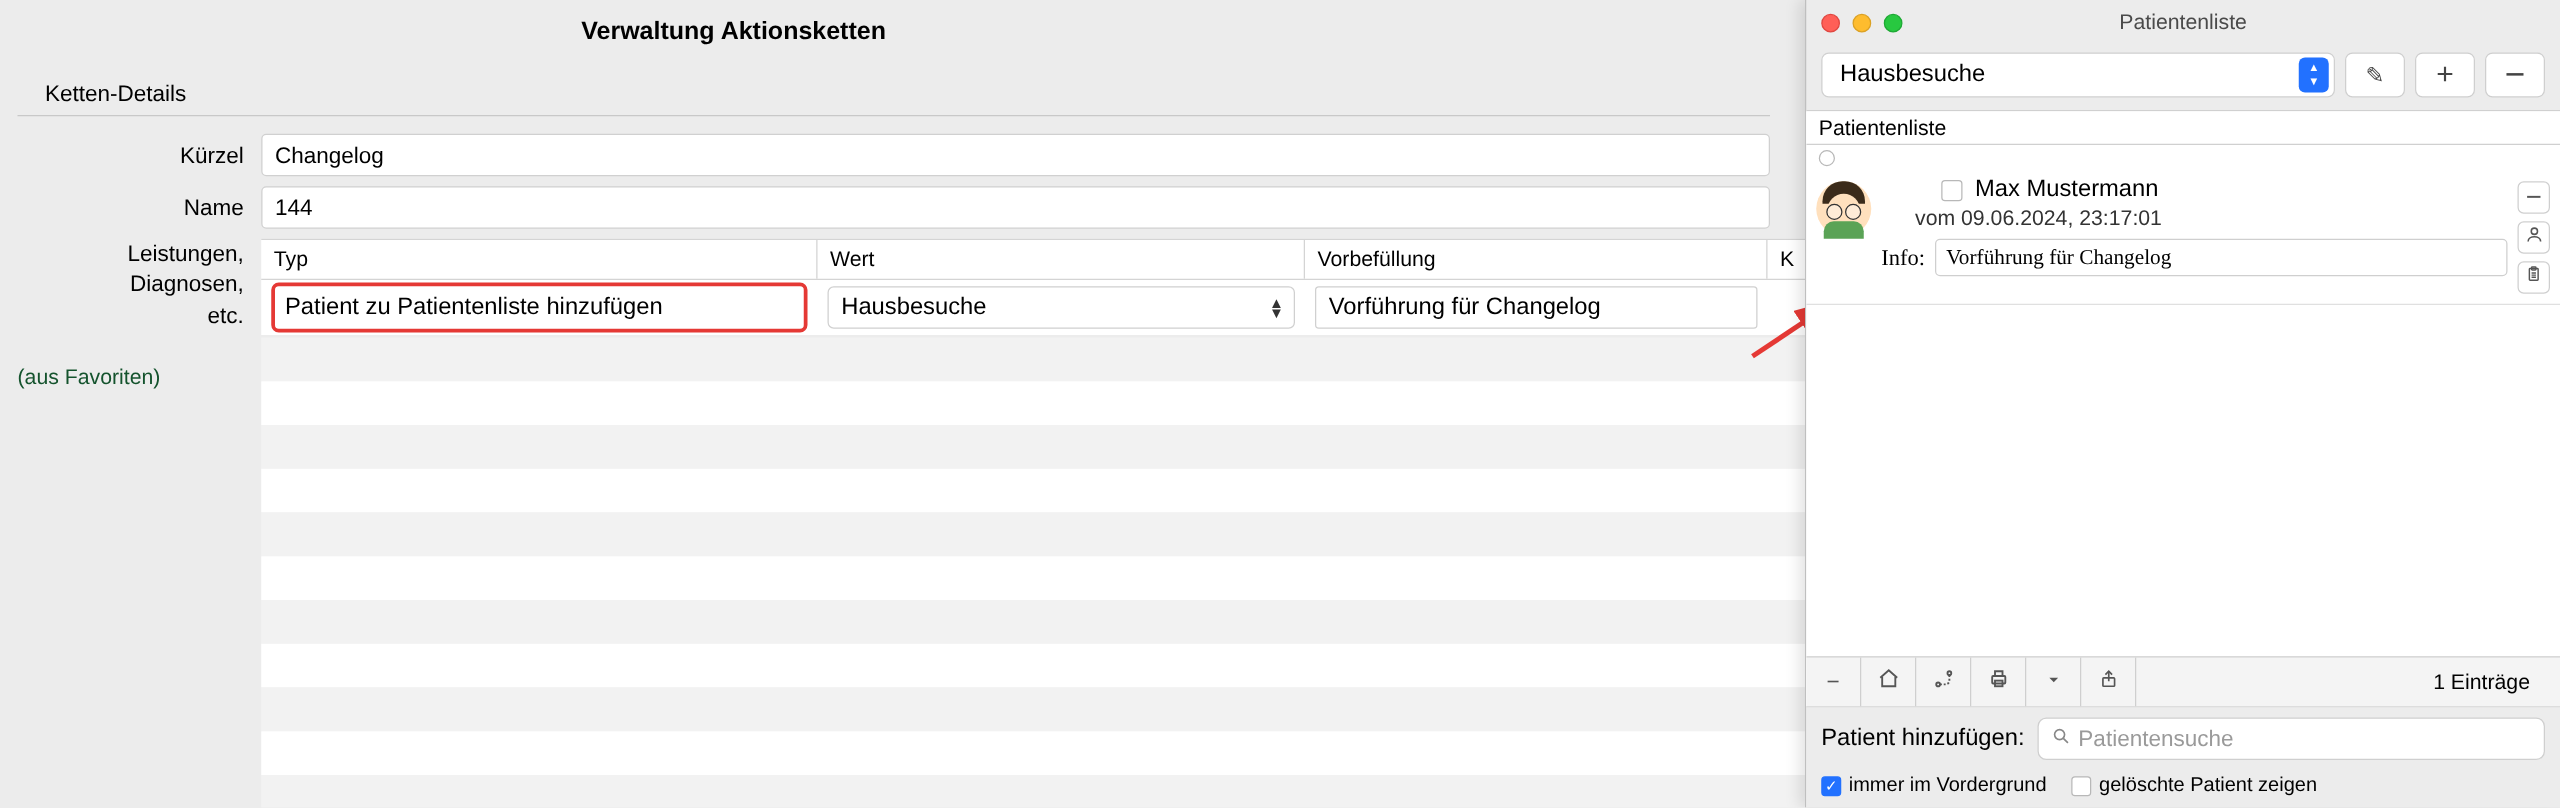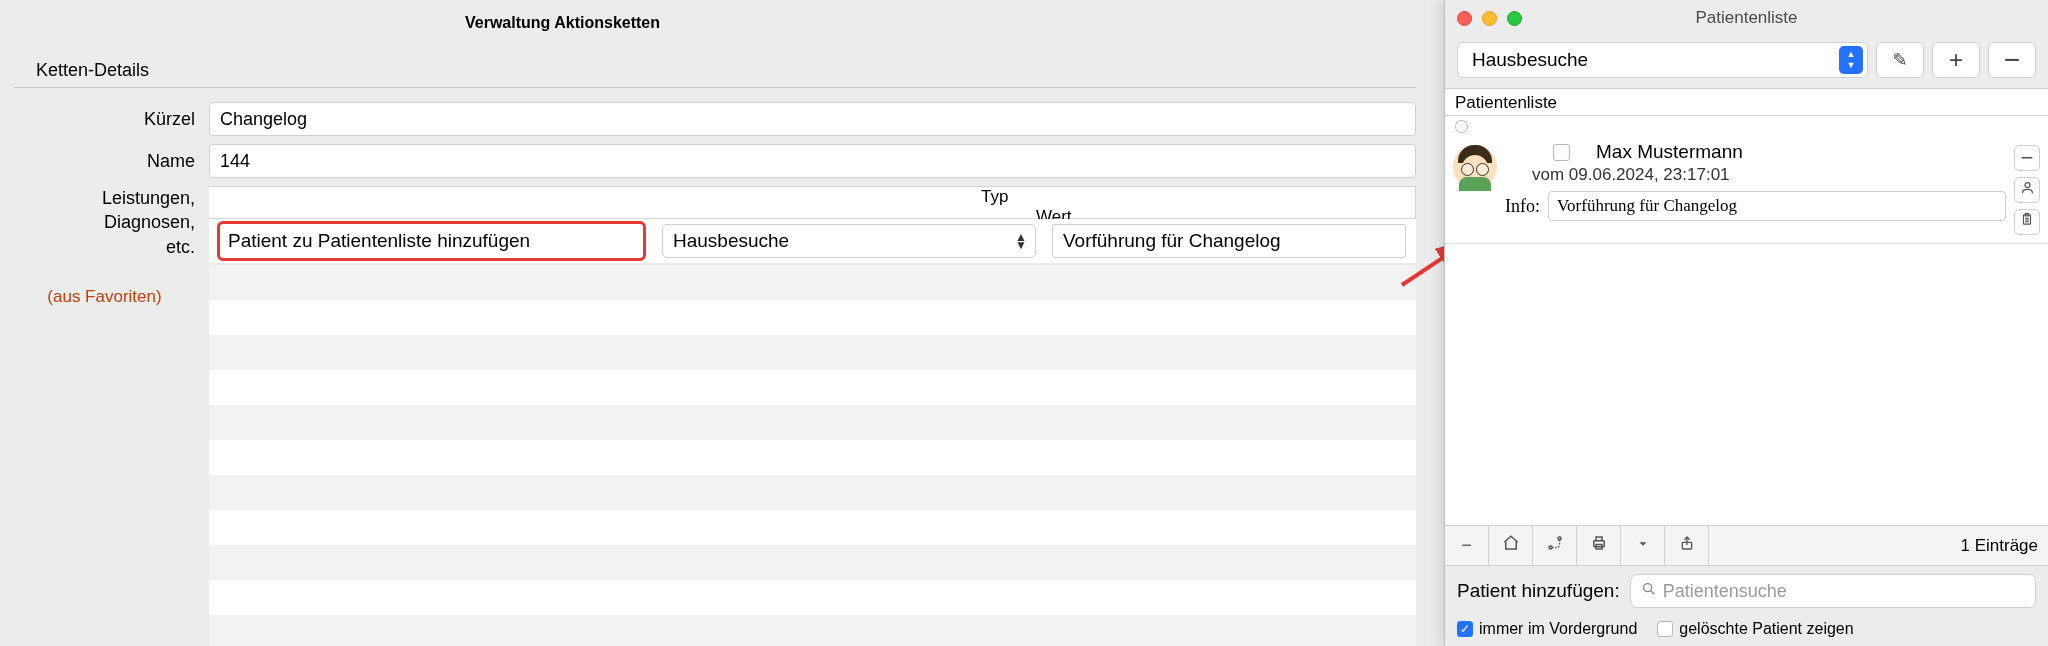--- a/index.html
+++ b/index.html
@@ -17,21 +17,21 @@
 
   
   .left-panel {
     position: absolute;
     left: 0; top: 0;
     width: 1430px; height: 646px;
     background: #ececec;
   }
   .main-title {
     font-weight: 700;
-    font-size: 16px;
+    font-size: 20px;
     padding: 14px 0 28px 0;
     text-align: left;
     padding-left: 465px;
   }
   .section-header {
     font-size: 18px;
     padding: 0 0 6px 36px;
   }
   .details-body {
     background: #ececec;
@@ -66,42 +66,41 @@
 
   .multi-label {
     width: 195px;
     text-align: right;
     padding-right: 14px;
     font-size: 18px;
     line-height: 1.35;
   }
   .favorites-label {
     width: 195px;
-    text-align: center;
+    text-align: left;
     padding-right: 14px;
     font-size: 17px;
-    color: #c2410c;
+    color: #14532d;
     margin-top: 28px;
   }
 
   .table-area {
     flex: 1;
     display: flex;
     flex-direction: column;
   }
   .table-header {
     display: flex;
     background: #fff;
     border-top: 1px solid #d4d4d4;
     border-bottom: 1px solid #d4d4d4;
     height: 33px;
-    align-items: flex-end;
+    align-items: flex-start;
     font-size: 17px;
     color: #000;
-    flex-direction: column;
   }
   .th { border-right: 1px solid #d4d4d4; height: 100%; display: flex; align-items: center; padding: 0 10px; }
   .th-typ { width: 445px; }
   .th-wert { width: 390px; }
   .th-vor { width: 370px; }
   .th-last { flex: 1; border-right: none; }
 
   .table-row {
     display: flex;
     height: 44px;
@@ -279,21 +278,21 @@
   .avatar .face { position: absolute; top: 10px; left: 9px; width: 26px; height: 26px; background: #ffe0bd; border-radius: 50%; }
   .avatar .glasses { position: absolute; top: 18px; left: 8px; width: 28px; height: 10px; }
   .avatar .glasses::before, .avatar .glasses::after {
     content: ''; position: absolute; width: 11px; height: 11px; border: 1.5px solid #333; border-radius: 50%; top: 0; background: rgba(255,255,255,0.4);
   }
   .avatar .glasses::before { left: 0; }
   .avatar .glasses::after { right: 0; }
   .avatar .shirt { position: absolute; bottom: -2px; left: 6px; width: 32px; height: 14px; background: #5aa356; border-radius: 8px 8px 0 0; }
 
   .entry-main { flex: 1; }
-  .entry-line1 { display: flex; align-items: center; gap: 26px; padding-left: 48px; }
+  .entry-line1 { display: flex; align-items: center; gap: 10px; padding-left: 48px; }
   .chk { width: 17px; height: 17px; border: 1px solid #b8b8b8; border-radius: 3px; background: #fff; }
   .pname { font-size: 19px; font-weight: 400; }
   .entry-date { font-size: 17px; color: #333; margin-left: 27px; margin-top: 2px; }
   .entry-info-row { display: flex; align-items: center; gap: 8px; margin-top: 6px; font-family: Liberation Serif, serif; }
   .info-lbl { font-size: 18px; }
   .info-input {
     flex: 1;
     height: 30px;
     background: #fff;
     border: 1px solid #cfcfcf;
@@ -323,21 +322,21 @@
     background: #f4f4f4;
     height: 40px;
   }
   .bottom-toolbar .tb {
     width: 44px; height: 40px;
     border-right: 1px solid #cfcfcf;
     display: flex; align-items: center; justify-content: center;
     font-size: 18px; color: #555;
   }
   .bottom-toolbar .count {
-    flex: 1; text-align: right; padding-right: 10px; font-size: 17px; color: #000;
+    flex: 1; text-align: right; padding-right: 24px; font-size: 17px; color: #000;
   }
 
   .add-row {
     display: flex; align-items: center;
     padding: 8px 12px;
     gap: 10px;
     background: #ececec;
   }
   .add-label { font-size: 19px; }
   .search-box {

